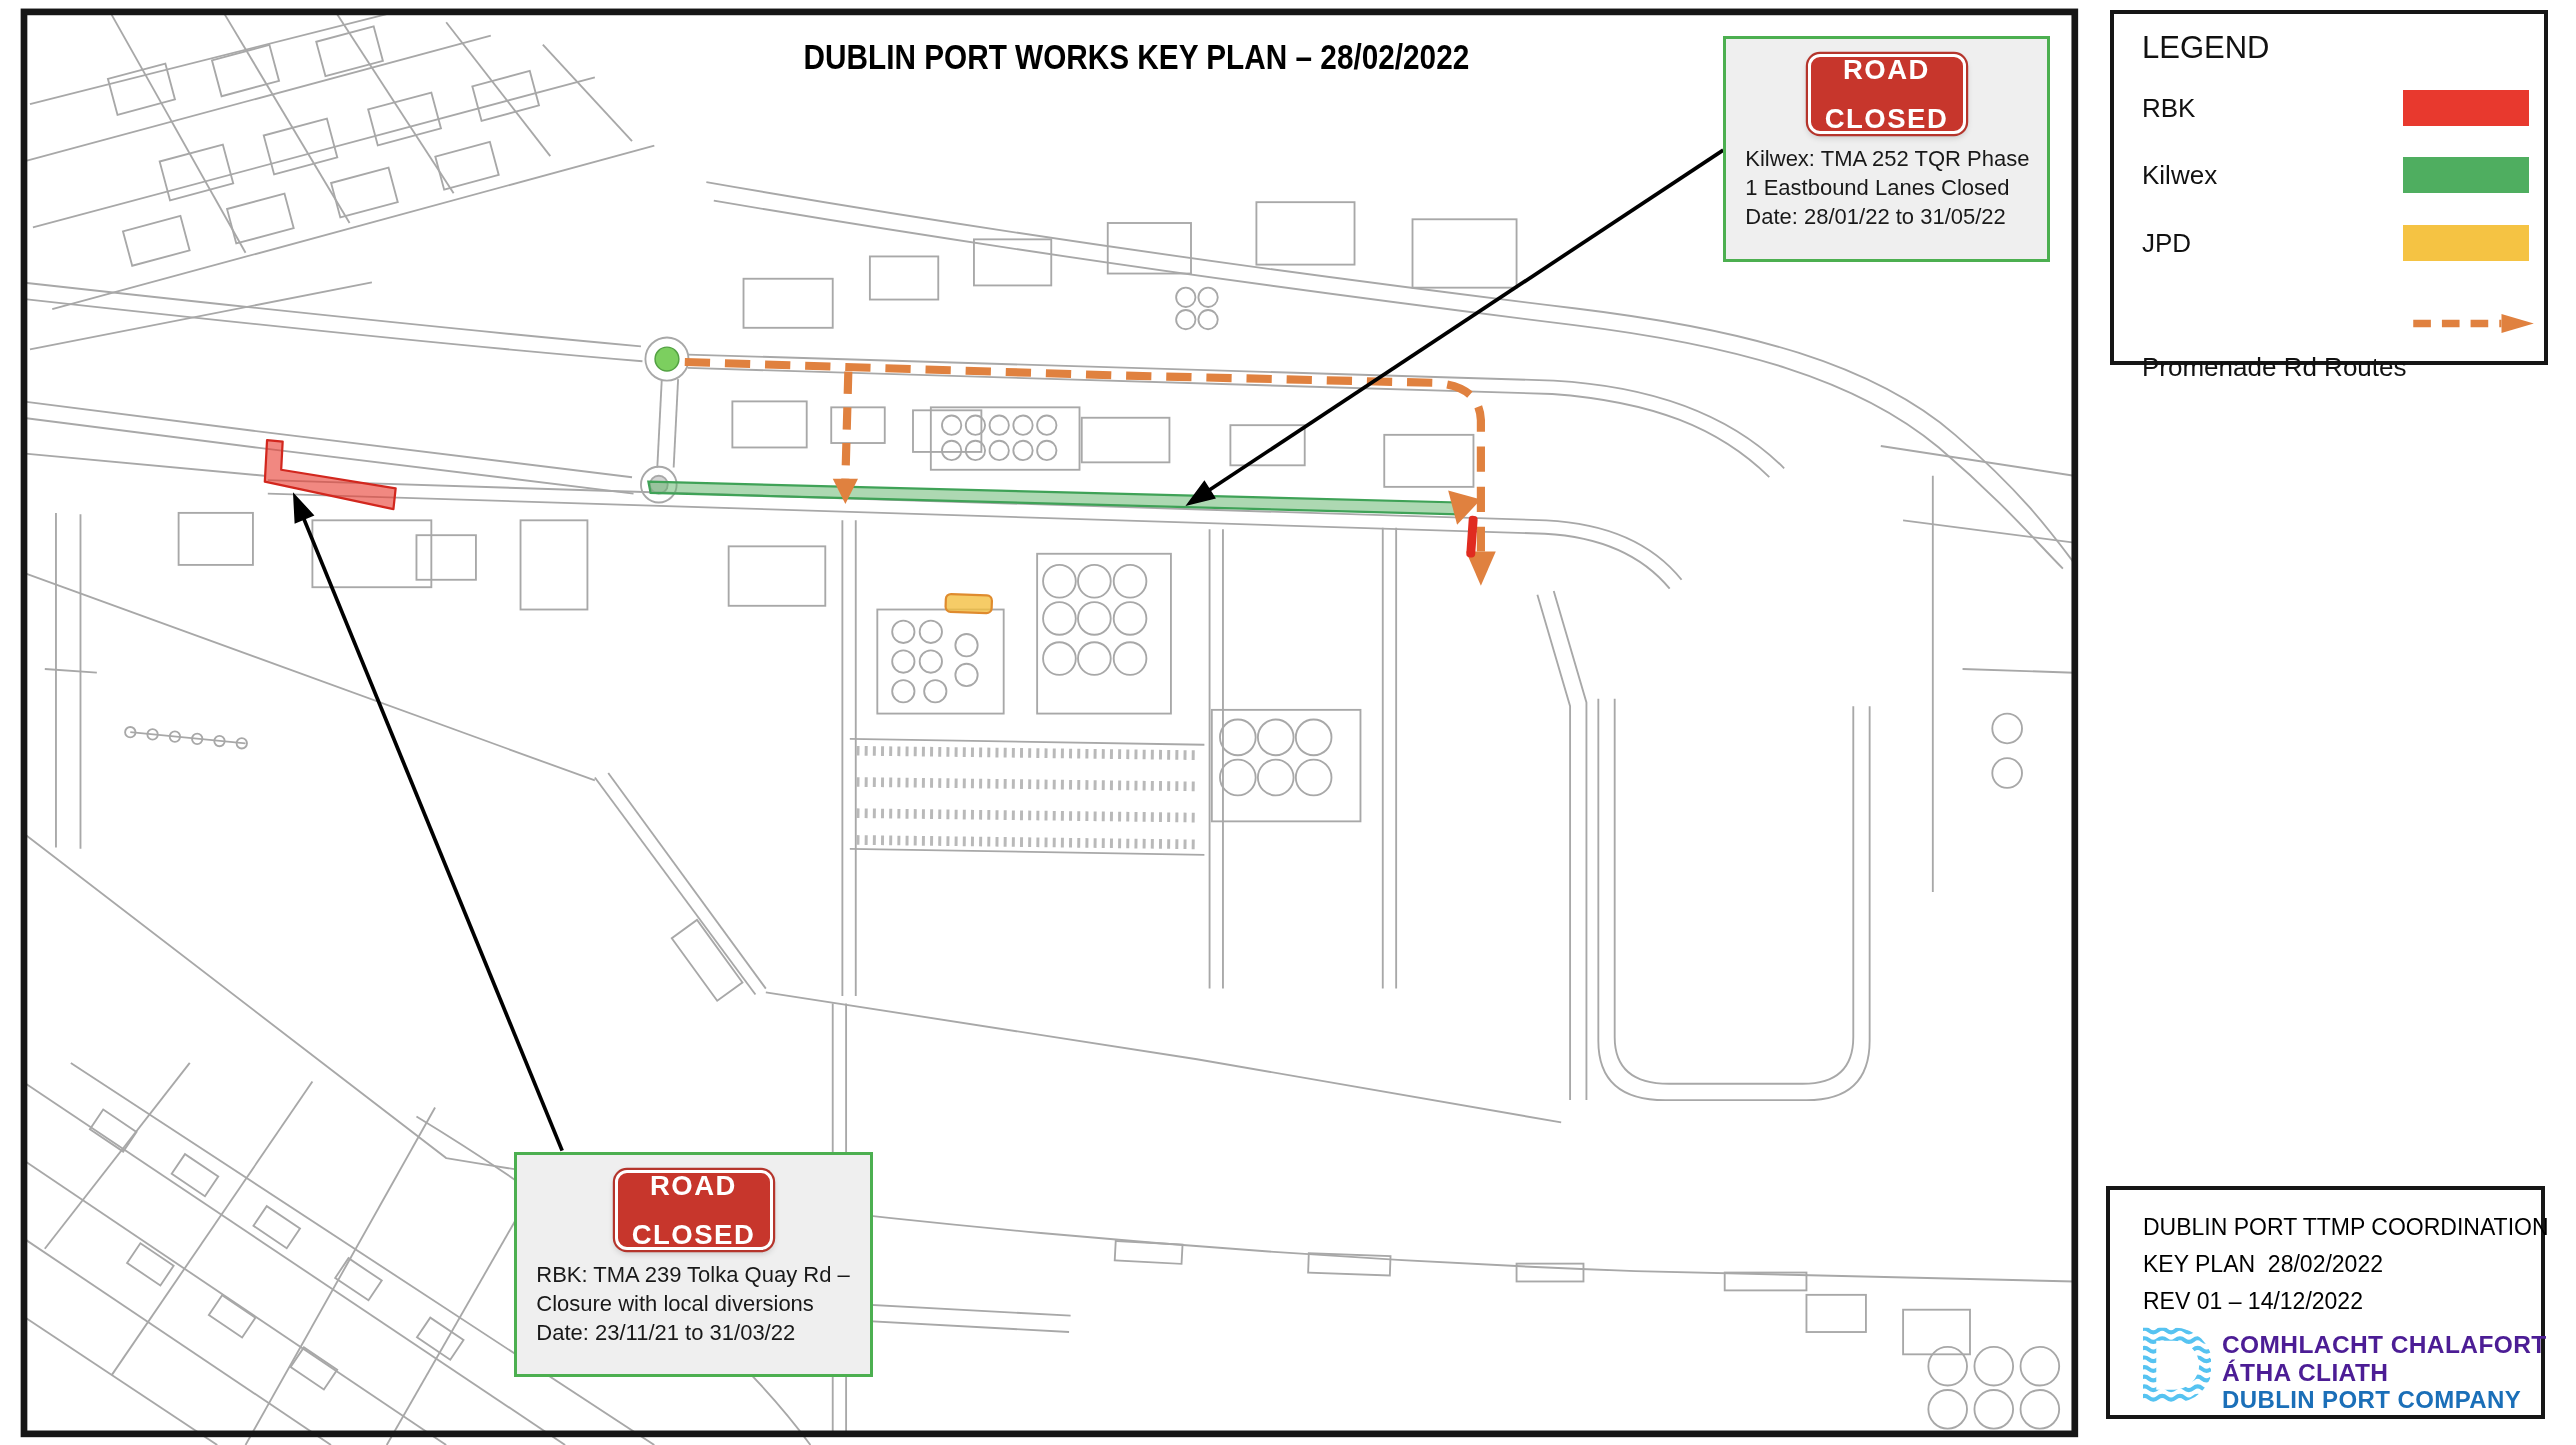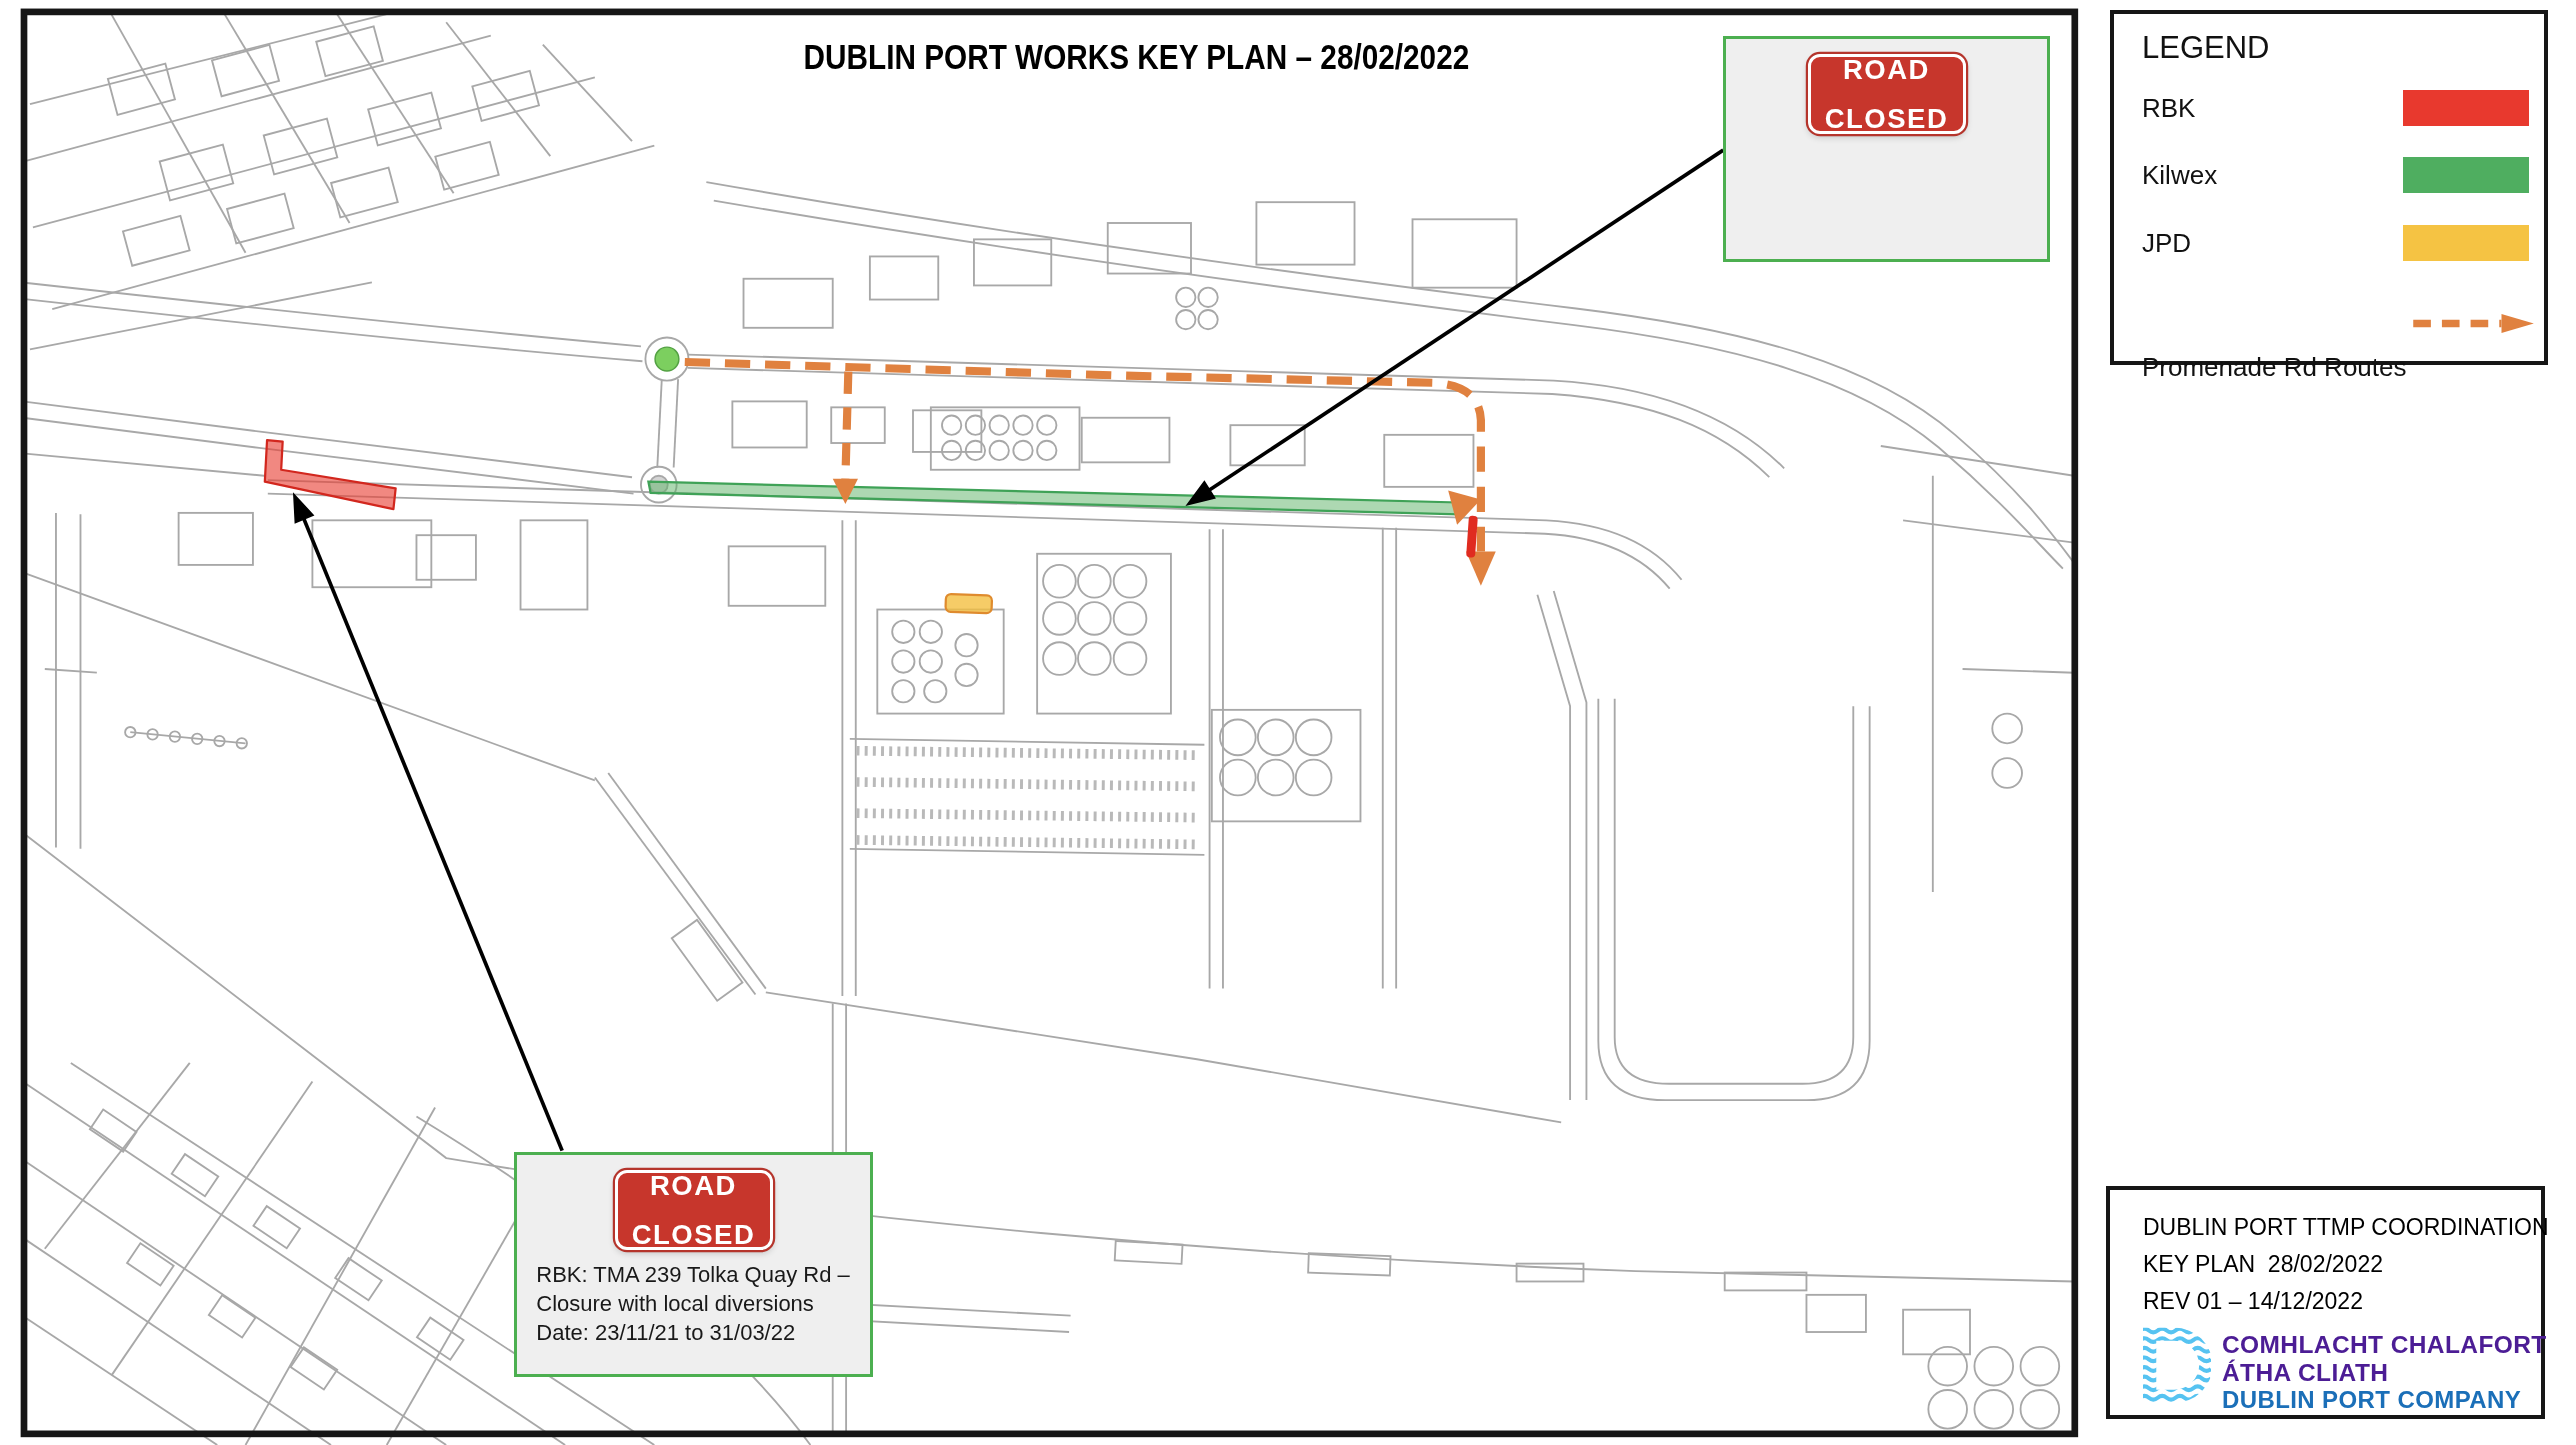--- a/index.html
+++ b/index.html
@@ -287,20 +287,25 @@
     <rect x="32" y="16" width="2759" height="1913" fill="none" stroke="#161616" stroke-width="9"></rect>
   </svg>
 
   <div class="plan-title">DUBLIN PORT WORKS KEY PLAN – 28/02/2022</div>
 
   <div class="callout callout-a">
     <div class="road-sign">
       <span>ROAD</span>
       <span>CLOSED</span>
     </div>
+    <div class="callout-text">
+      <div>Kilwex: TMA 252 TQR Phase</div>
+      <div>1 Eastbound Lanes Closed</div>
+      <div>Date: 28/01/22 to 31/05/22</div>
+    </div>
   </div>
 
   <div class="callout callout-b">
     <div class="road-sign">
       <span>ROAD</span>
       <span>CLOSED</span>
     </div>
     <div class="callout-text">
       <div>RBK: TMA 239 Tolka Quay Rd –</div>
       <div>Closure with local diversions</div>

